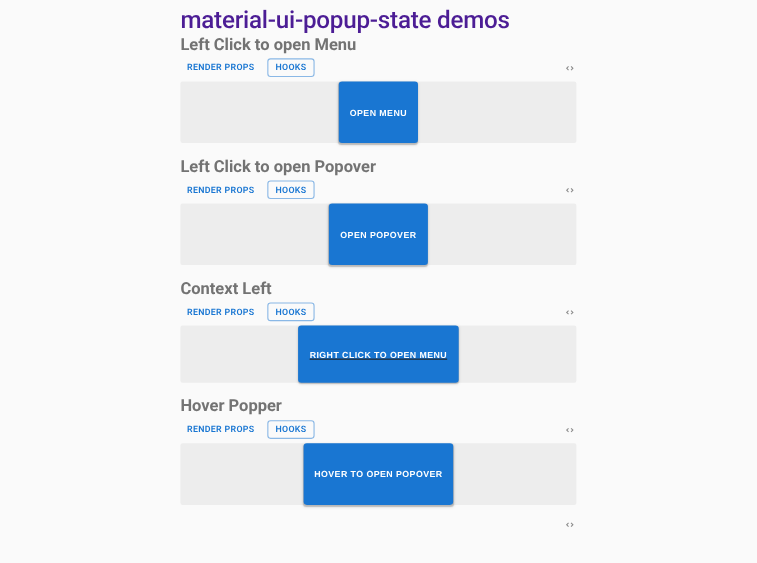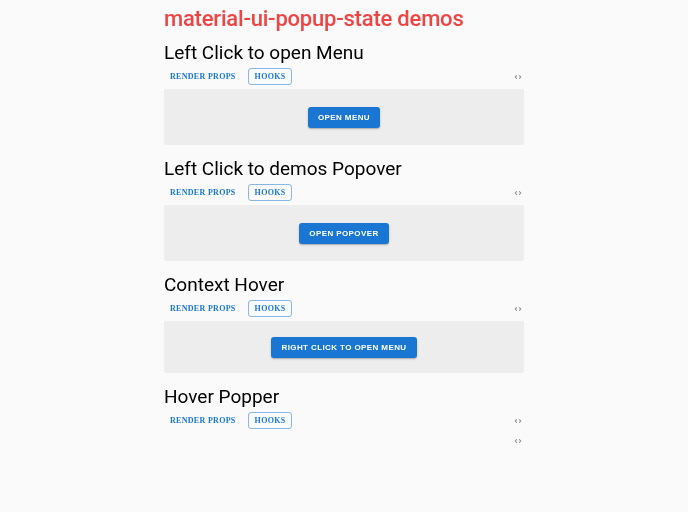--- a/index.html
+++ b/index.html
@@ -13,39 +13,37 @@
   }
   .page {
     width: 360px;
     margin: 0 auto;
     padding-top: 6px;
   }
   h1 {
     font-size: 22px;
     font-weight: 500;
     letter-spacing: -0.2px;
-    margin-bottom: 10px;
-    color: #ef4444;
+    color: #4c1d95;
   }
   h2 {
-    font-size: 19px;
-    font-weight: 400;
+    font-size: 15px;
+    font-weight: 700;
     margin-bottom: 4px;
-    color: #000000;
+    color: #737373;
   }
   .toolbar {
     display: flex;
     align-items: center;
     margin-bottom: 4px;
   }
   .tabs {
     display: flex;
     align-items: center;
     gap: 6px;
-    font-family: Liberation Serif, serif;
   }
   .tab {
     font-size: 8px;
     font-weight: 600;
     letter-spacing: 0.3px;
     color: #1976d2;
     padding: 3px 6px;
     border-radius: 3px;
     text-transform: uppercase;
   }
@@ -58,26 +56,25 @@
     font-size: 10px;
     display: inline-flex;
     align-items: center;
     cursor: pointer;
   }
   .code-toggle svg { width: 12px; height: 12px; display:block; }
   .demo {
     background: #ededed;
     border-radius: 2px;
     display: flex;
-    align-items: center;
     justify-content: center;
     margin-bottom: 12px;
   }
   .demo.h56 { height: 56px; }
-  .demo.h52 { height: 52px; }
+  .demo.h52 { height: 52px; text-decoration: underline; }
   .btn {
     background: #1976d2;
     color: #fff;
     border: none;
     font-size: 8px;
     font-weight: 600;
     letter-spacing: 0.4px;
     text-transform: uppercase;
     padding: 6px 10px;
     border-radius: 3px;
@@ -104,40 +101,40 @@
             <path d="M9 16l-4-4 4-4 1.4 1.4L7.8 12l2.6 2.6L9 16zm6 0l-1.4-1.4L16.2 12l-2.6-2.6L15 8l4 4-4 4z"></path>
           </svg>
       </span>
     </div>
     <div class="demo h56">
       <button class="btn">OPEN MENU</button>
     </div>
   </div>
 
   <div class="section">
-    <h2>Left Click to demos Popover</h2>
+    <h2>Left Click to open Popover</h2>
     <div class="toolbar">
       <div class="tabs">
         <span class="tab">RENDER PROPS</span>
         <span class="tab active">HOOKS</span>
       </div>
       <div class="spacer"></div>
       <span class="code-toggle">
         <svg viewBox="0 0 24 24" fill="currentColor">
             <path d="M9 16l-4-4 4-4 1.4 1.4L7.8 12l2.6 2.6L9 16zm6 0l-1.4-1.4L16.2 12l-2.6-2.6L15 8l4 4-4 4z"></path>
           </svg>
       </span>
     </div>
     <div class="demo h56">
       <button class="btn">OPEN POPOVER</button>
     </div>
   </div>
 
   <div class="section">
-    <h2>Context Hover</h2>
+    <h2>Context Left</h2>
     <div class="toolbar">
       <div class="tabs">
         <span class="tab">RENDER PROPS</span>
         <span class="tab active">HOOKS</span>
       </div>
       <div class="spacer"></div>
       <span class="code-toggle">
         <svg viewBox="0 0 24 24" fill="currentColor">
             <path d="M9 16l-4-4 4-4 1.4 1.4L7.8 12l2.6 2.6L9 16zm6 0l-1.4-1.4L16.2 12l-2.6-2.6L15 8l4 4-4 4z"></path>
           </svg>
@@ -155,20 +152,23 @@
         <span class="tab">RENDER PROPS</span>
         <span class="tab active">HOOKS</span>
       </div>
       <div class="spacer"></div>
       <span class="code-toggle">
         <svg viewBox="0 0 24 24" fill="currentColor">
             <path d="M9 16l-4-4 4-4 1.4 1.4L7.8 12l2.6 2.6L9 16zm6 0l-1.4-1.4L16.2 12l-2.6-2.6L15 8l4 4-4 4z"></path>
           </svg>
       </span>
     </div>
+    <div class="demo h56">
+      <button class="btn">HOVER TO OPEN POPOVER</button>
+    </div>
   </div>
 
   <div class="section">
     <div class="toolbar">
       <div class="spacer"></div>
       <span class="code-toggle">
         <svg viewBox="0 0 24 24" fill="currentColor">
             <path d="M9 16l-4-4 4-4 1.4 1.4L7.8 12l2.6 2.6L9 16zm6 0l-1.4-1.4L16.2 12l-2.6-2.6L15 8l4 4-4 4z"></path>
           </svg>
       </span>

